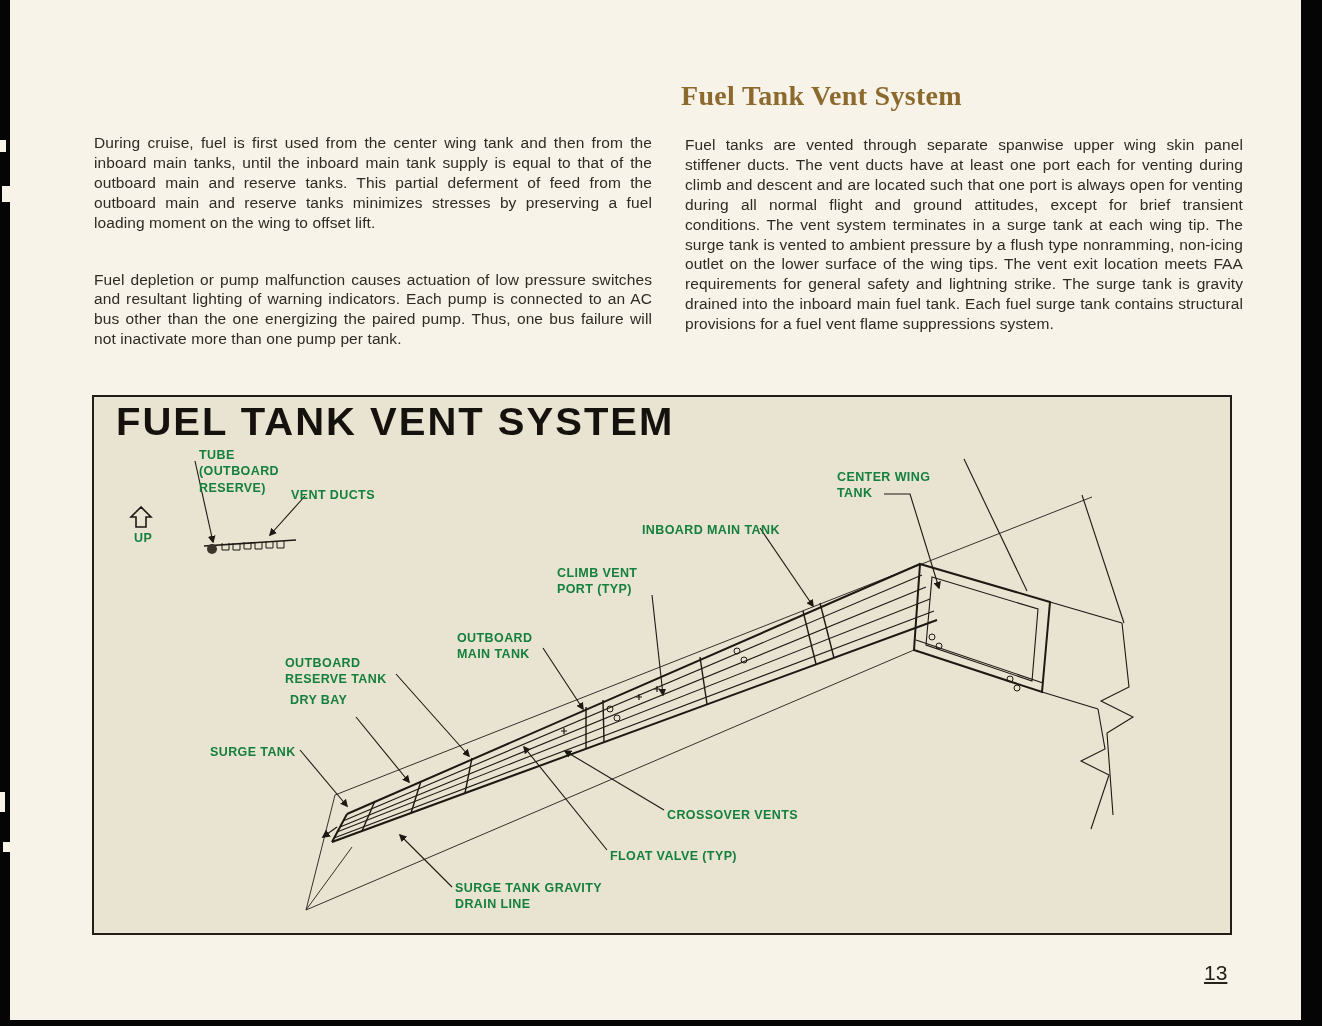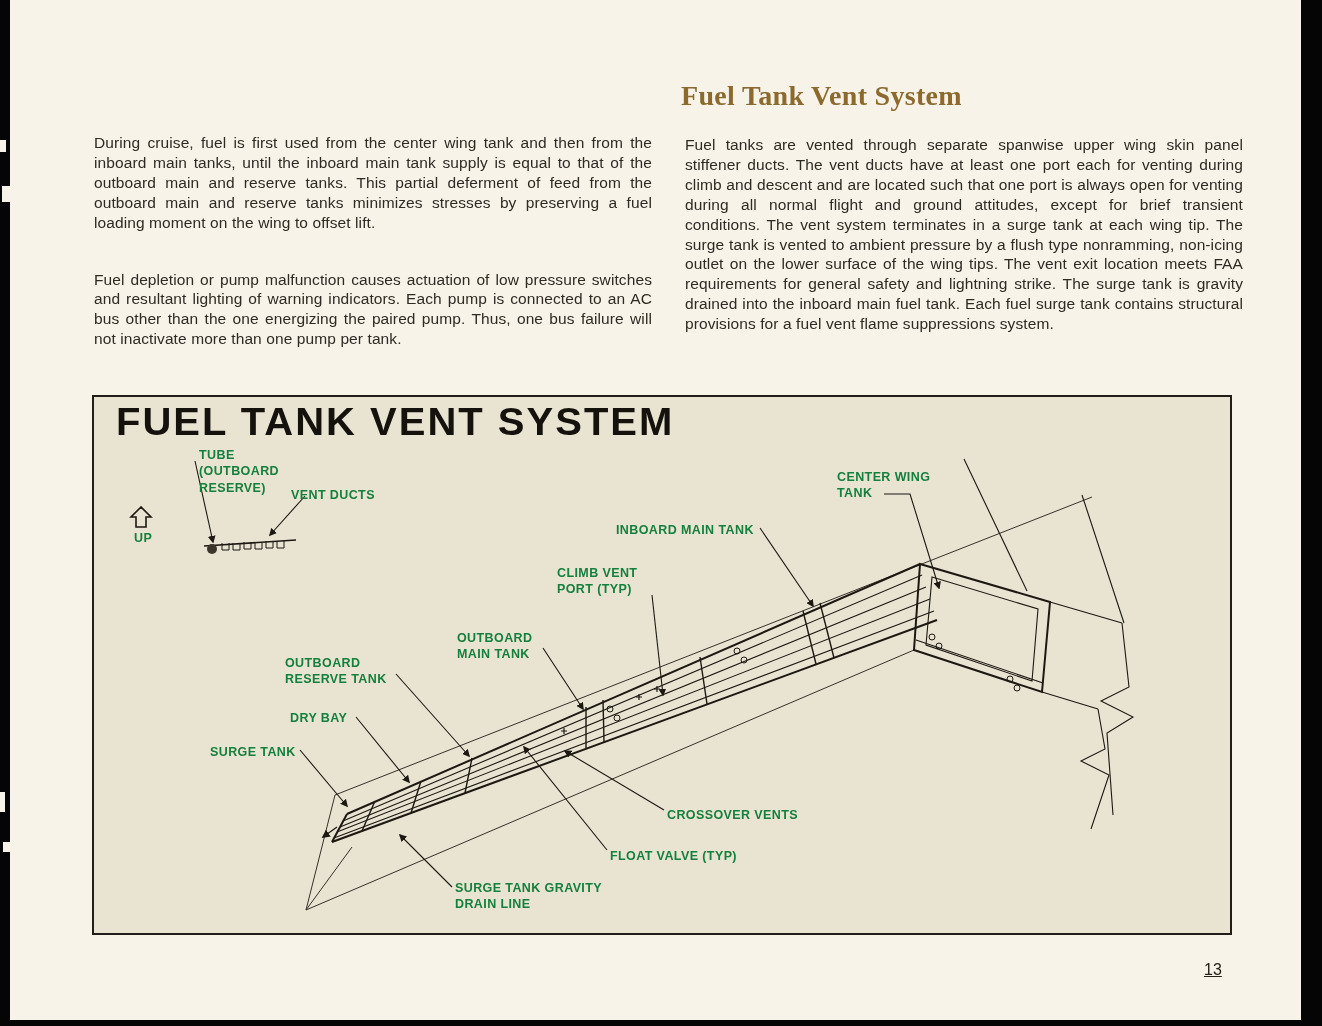--- a/index.html
+++ b/index.html
@@ -20,21 +20,21 @@
        font-weight:700;color:#8c6a2e;margin:0 0 24px 0;letter-spacing:0.3px;text-align:left;}
 
   .diagram{position:absolute;left:92px;top:395px;width:1140px;height:540px;
        background:#e9e3d2;border:2px solid #221e17;box-sizing:border-box;}
   .diagram svg{position:absolute;left:0;top:0;}
   .diagram-title{position:absolute;left:22px;top:4px;font-size:40px;font-weight:bold;
        letter-spacing:2px;color:#15120d;transform:scaleY(0.95);transform-origin:top left;}
   .lbl{position:absolute;font-size:12.5px;font-weight:bold;line-height:1.3;
        letter-spacing:0.4px;white-space:pre-line;color:#15803d;}
   .lbl.big{font-size:15.5px;letter-spacing:0.3px;}
-  .page-number{position:absolute;left:1204px;top:961px;font-size:16px;color:#24201a;text-decoration:underline;}
+  .page-number{position:absolute;left:1204px;top:961px;font-size:21px;color:#24201a;text-decoration:underline;}
 </style>
 </head>
 <body>
 
 <div class="page">
 
   <div class="film film-left">
     <span class="notch" style="left:0;top:140px;width:6px;height:12px;"></span>
     <span class="notch" style="left:2px;top:186px;width:8px;height:16px;"></span>
     <span class="notch" style="left:0;top:792px;width:5px;height:20px;"></span>
@@ -160,28 +160,28 @@
 
     <div class="diagram-title">FUEL TANK VENT SYSTEM</div>
 
     <div class="lbl" style="left:105px;top:50px;">TUBE
 (OUTBOARD
 RESERVE)</div>
     <div class="lbl" style="left:197px;top:90px;">VENT DUCTS</div>
     <div class="lbl" style="left:40px;top:133px;">UP</div>
     <div class="lbl" style="left:743px;top:72px;">CENTER WING
 TANK</div>
-    <div class="lbl" style="left:497px;top:125px;padding-left:25px;">INBOARD MAIN TANK</div>
+    <div class="lbl" style="left:523px;top:125px;padding-left:25px;">INBOARD MAIN TANK</div>
     <div class="lbl" style="left:463px;top:168px;">CLIMB VENT
 PORT (TYP)</div>
     <div class="lbl" style="left:363px;top:233px;">OUTBOARD
 MAIN TANK</div>
     <div class="lbl" style="left:191px;top:258px;">OUTBOARD
 RESERVE TANK</div>
-    <div class="lbl" style="left:196px;top:313px;">DRY BAY</div>
+    <div class="lbl" style="left:196px;top:295px;">DRY BAY</div>
     <div class="lbl" style="left:116px;top:347px;">SURGE TANK</div>
     <div class="lbl" style="left:573px;top:410px;">CROSSOVER VENTS</div>
     <div class="lbl" style="left:516px;top:451px;">FLOAT VALVE (TYP)</div>
     <div class="lbl" style="left:361px;top:483px;">SURGE TANK GRAVITY
 DRAIN LINE</div>
   </div>
 
   <div class="page-number">13</div>
 
 </div>

